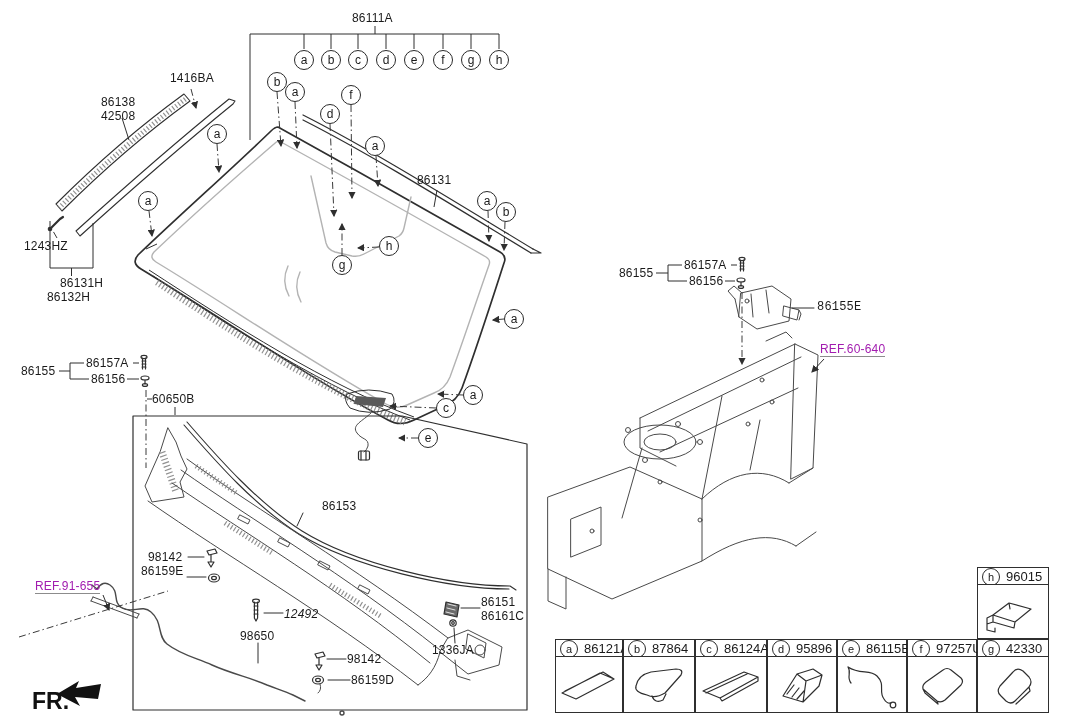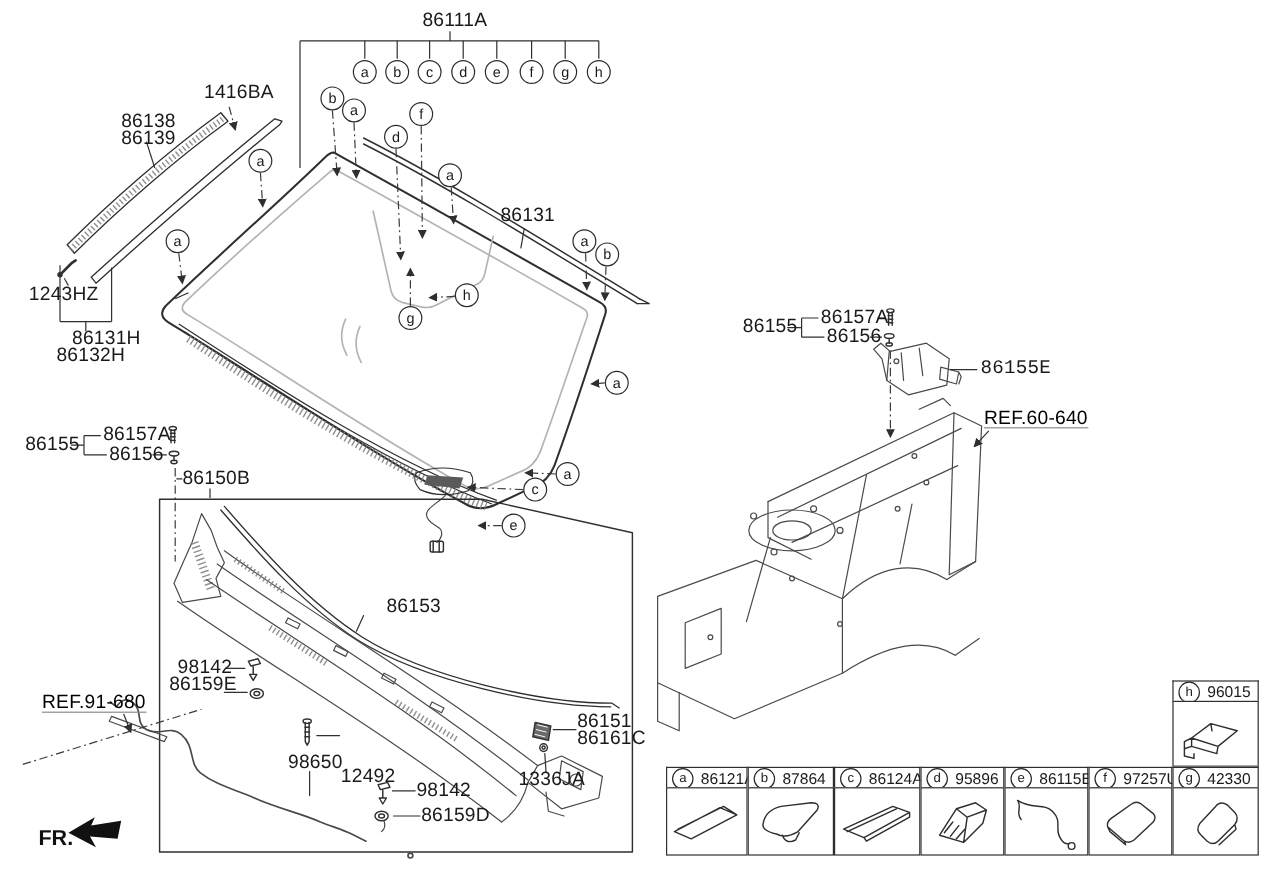--- a/index.html
+++ b/index.html
@@ -1,25 +1,25 @@
 <!DOCTYPE html>
 <html><head>
 <meta charset="utf-8">
 <style>
   html,body{margin:0;padding:0;background:#fff;}
   #stage{position:relative;width:1071px;height:727px;background:#ffffff;overflow:hidden;
          font-family:"Liberation Sans","DejaVu Sans",sans-serif;color:#1a1a1a;}
   #art{position:absolute;left:0;top:0;}
-  .lbl{position:absolute;font-size:16px;line-height:14px;white-space:nowrap;color:#1a1a1a;letter-spacing:0.2px;}
+  .lbl{position:absolute;font-size:12px;line-height:14px;white-space:nowrap;color:#1a1a1a;letter-spacing:0.2px;}
   .lbl.center{text-align:center;}
-  .ref{color:#000000;border-bottom:1.2px solid #8c8c8c;padding-bottom:0px;}
+  .ref{color:#a21caf;border-bottom:1.2px solid #8c8c8c;padding-bottom:0px;}
   .co{position:absolute;width:20px;height:20px;border:1.4px solid #2a2a2a;border-radius:50%;
       box-sizing:border-box;background:#fff;display:flex;align-items:center;justify-content:center;
       font-size:12px;color:#1a1a1a;}
-  .fr{position:absolute;font-size:18px;font-weight:bold;color:#111;}
+  .fr{position:absolute;font-size:23px;font-weight:bold;color:#111;}
   .thead{position:absolute;box-sizing:border-box;border:1.4px solid #2f2f2f;border-bottom:none;background:#fff;
          display:flex;align-items:center;gap:6px;padding-left:4px;}
   .thead .letter{width:16px;height:16px;border:1.2px solid #2a2a2a;border-radius:50%;display:flex;
          align-items:center;justify-content:center;font-size:11px;flex:0 0 auto;background:#fff;}
   .thead .pn{font-size:13px;}
   .tbody{position:absolute;box-sizing:border-box;border:1.4px solid #2f2f2f;background:#fff;
          display:flex;align-items:center;justify-content:center;}
   
   .ln{fill:none;stroke:#2f2f2f;stroke-width:1.4;stroke-linecap:round;stroke-linejoin:round;}
   .ln2{fill:none;stroke:#4a4a4a;stroke-width:1;stroke-linecap:round;stroke-linejoin:round;}
@@ -236,47 +236,47 @@
       <path class="dd" marker-end="url(#arr)" d="M 463,395 L 438,394"></path>
       <path class="dd" marker-end="url(#arr)" d="M 436,408 L 390,406"></path>
       <path class="dd" marker-end="url(#arr)" d="M 418,438 L 399,438"></path>
       <path class="thin" d="M 437,190 L 434,207"></path>
     </g>
   </svg>
 
   <div class="lbl" style="left:352px;top:11px;">86111A</div>
   <div class="lbl" style="left:170px;top:71px;">1416BA</div>
   <div class="lbl center" style="left:101px;top:95px;">86138</div>
-  <div class="lbl center" style="left:101px;top:109px;">86139</div>
+  <div class="lbl center" style="left:101px;top:109px;">42508</div>
   <div class="lbl" style="left:24px;top:239px;">1243HZ</div>
   <div class="lbl" style="left:60px;top:276px;">86131H</div>
   <div class="lbl" style="left:47px;top:290px;">86132H</div>
   <div class="lbl" style="left:417px;top:173px;">86131</div>
 
   <div class="lbl" style="left:21px;top:364px;">86155</div>
   <div class="lbl" style="left:86px;top:356px;">86157A</div>
   <div class="lbl" style="left:91px;top:372px;">86156</div>
-  <div class="lbl" style="left:152px;top:392px;">86150B</div>
+  <div class="lbl" style="left:152px;top:392px;">60650B</div>
   <div class="lbl" style="left:286px;top:499px;margin-left:36px;">86153</div>
   <div class="lbl" style="left:148px;top:550px;">98142</div>
   <div class="lbl" style="left:141px;top:564px;">86159E</div>
-  <div class="lbl" style="left:284px;top:641px;">12492</div>
+  <div class="lbl" style="left:284px;top:607px;font-style:italic;">12492</div>
   <div class="lbl" style="left:240px;top:629px;">98650</div>
   <div class="lbl" style="left:347px;top:652px;">98142</div>
   <div class="lbl" style="left:351px;top:673px;">86159D</div>
   <div class="lbl" style="left:481px;top:595px;">86151</div>
   <div class="lbl" style="left:481px;top:609px;">86161C</div>
   <div class="lbl" style="left:432px;top:643px;">1336JA</div>
 
   <div class="lbl" style="left:619px;top:266px;">86155</div>
   <div class="lbl" style="left:684px;top:258px;">86157A</div>
   <div class="lbl" style="left:689px;top:274px;">86156</div>
   <div class="lbl" style="left:817px;top:300px;font-family:Liberation Mono, monospace;">86155E</div>
 
-  <div class="lbl ref" style="left:35px;top:579px;">REF.91-680</div>
+  <div class="lbl ref" style="left:35px;top:579px;">REF.91-655</div>
   <div class="lbl ref" style="left:820px;top:342px;">REF.60-640</div>
   <div class="fr" style="left:32px;top:688px;">FR.</div>
 
   <div class="co" style="left:294px;top:50px;">a</div>
   <div class="co" style="left:321px;top:50px;">b</div>
   <div class="co" style="left:348px;top:50px;">c</div>
   <div class="co" style="left:376px;top:50px;">d</div>
   <div class="co" style="left:404px;top:50px;">e</div>
   <div class="co" style="left:433px;top:50px;">f</div>
   <div class="co" style="left:461px;top:50px;">g</div>

